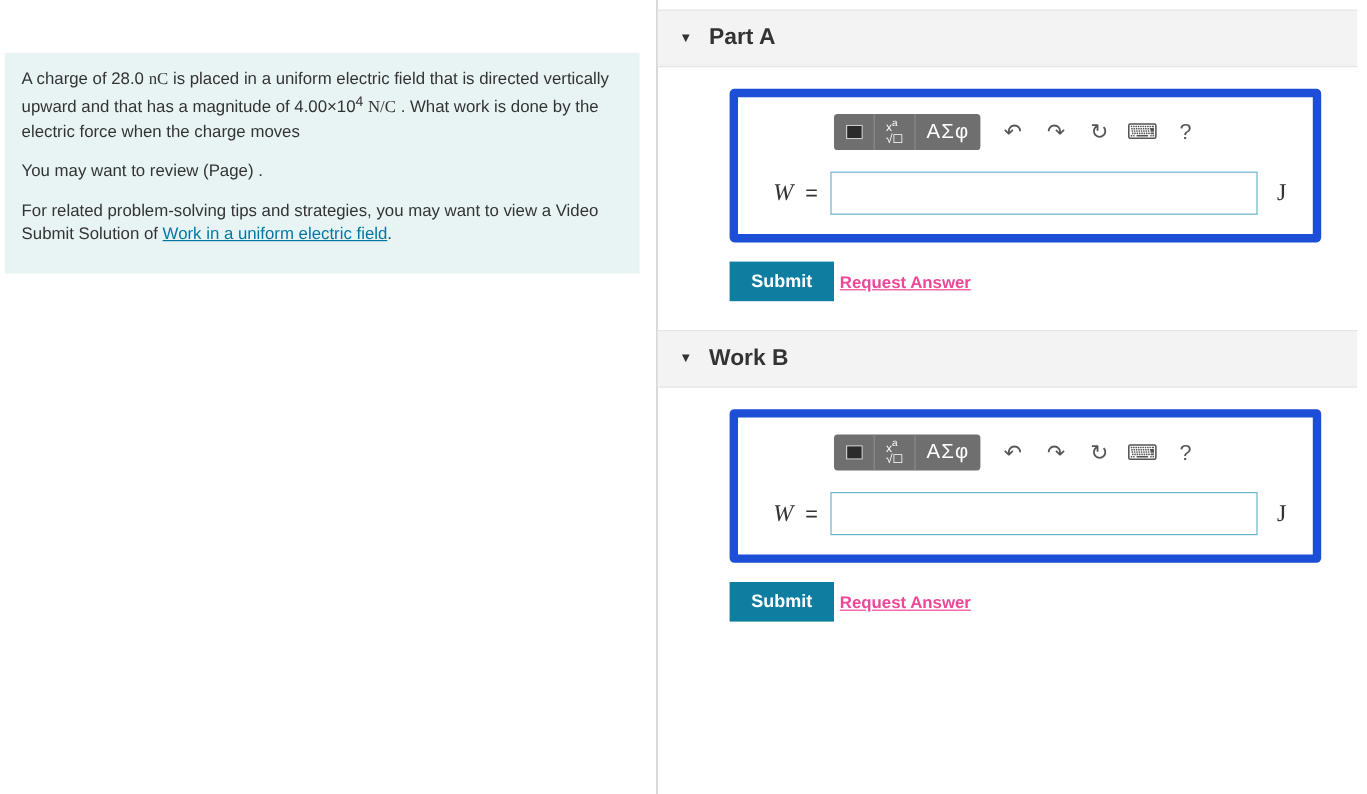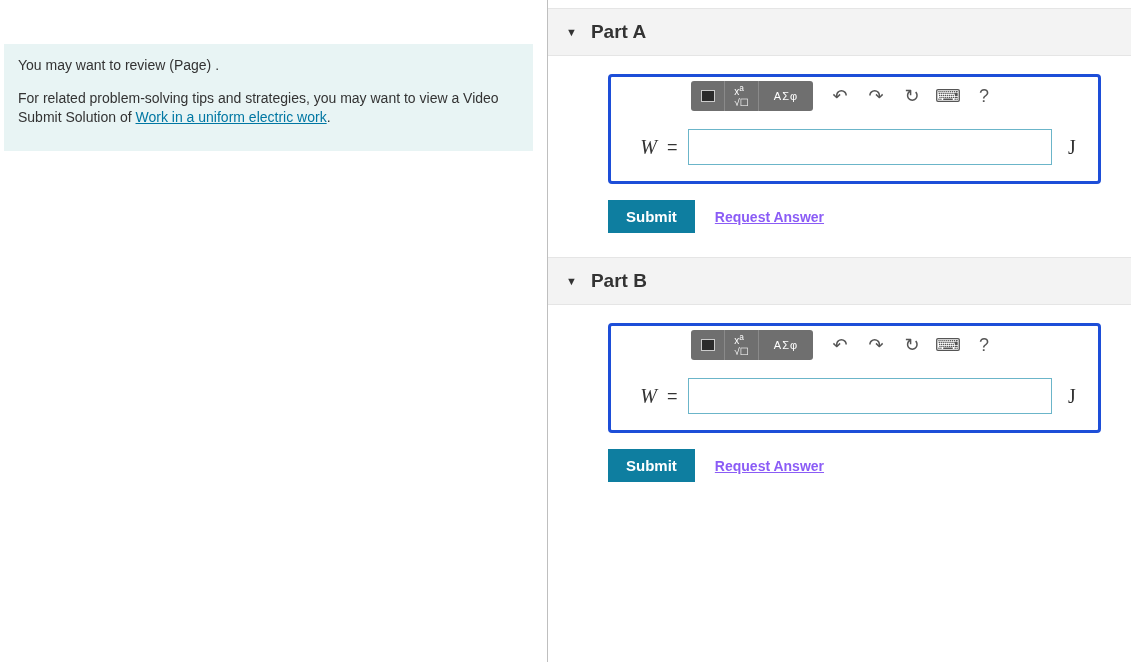--- a/index.html
+++ b/index.html
@@ -43,23 +43,23 @@
     gap: 14px;
     margin-top: 8px;
   }
   .part-header .tri { font-size: 11px; color: #333; }
   .part-header .title { font-weight: bold; font-size: 19px; }
 
   .part-body { padding: 18px 30px 16px 60px; }
   .prompt-line { margin: 6px 0 18px 0; font-size: 15px; }
 
   .answer-box {
-    border: 3px solid #1d4ed8;
+    border: 7px solid #1d4ed8;
     border-radius: 4px;
-    padding: 4px 16px 16px 16px;
+    padding: 14px 16px 16px 16px;
   }
   .toolbar {
     display: flex;
     align-items: center;
     gap: 6px;
     margin-left: 64px;
     margin-bottom: 18px;
   }
   .tool-group {
     display: flex;
@@ -71,21 +71,21 @@
     width: 34px;
     height: 30px;
     display: flex;
     align-items: center;
     justify-content: center;
     color: #fff;
     font-size: 13px;
     border-right: 1px solid #8a8a8a;
     cursor: pointer;
   }
-  .tool-btn.wide { width: 54px; font-size: 11px; letter-spacing: 1px; }
+  .tool-btn.wide { width: 54px; font-size: 17px; letter-spacing: 1px; }
   .tool-btn:last-child { border-right: none; }
   .tool-btn.rect::before {
     content:""; display:inline-block; width:12px; height:10px; background:#2b2b2b; border:1px solid #ccc;
   }
   .tool-btn.frac { font-size:10px; line-height:1; }
   .plain-icon {
     width: 30px;
     height: 30px;
     display: flex;
     align-items: center;
@@ -119,49 +119,50 @@
   .unit-label {
     font-family: "Times New Roman", serif;
     font-size: 20px;
     width: 20px;
     text-align: center;
   }
 
   .action-row {
     display: flex;
     align-items: center;
-    gap: 20px;
+    gap: 5px;
     margin-top: 16px;
   }
   .submit-btn {
     background: #0e7ea0;
     color: #fff;
     border: none;
     padding: 8px 18px;
     font-size: 15px;
     font-weight: bold;
     cursor: pointer;
   }
   .req-link {
-    color: #8b5cf6;
+    color: #ec4899;
     font-weight: bold;
     text-decoration: underline;
     font-size: 14px;
   }
   .serif { font-family: "Times New Roman", serif; }
 </style>
 </head>
 <body>
 
 <div class="page">
   <div class="left-col">
     <div class="problem-box">
+      <p>A charge of 28.0 <span class="serif">nC</span> is placed in a uniform electric field that is directed vertically upward and that has a magnitude of 4.00×10<sup>4</sup> <span class="serif">N/C</span> . What work is done by the electric force when the charge moves</p>
       <p>You may want to review (Page) .</p>
       <p>
-        <span>For related problem-solving tips and strategies, you may want to view a Video Submit Solution of </span><a href="#">Work in a uniform electric work</a><span>.</span>
+        <span>For related problem-solving tips and strategies, you may want to view a Video Submit Solution of </span><a href="#">Work in a uniform electric field</a><span>.</span>
       </p>
     </div>
   </div>
 
   <div class="right-col">
 
     <div class="part-header">
       <span class="tri">▼</span>
       <span class="title">Part A</span>
     </div>
@@ -189,21 +190,21 @@
         </div>
       </div>
       <div class="action-row">
         <button class="submit-btn">Submit</button>
         <a href="#" class="req-link">Request Answer</a>
       </div>
     </div>
 
     <div class="part-header">
       <span class="tri">▼</span>
-      <span class="title">Part B</span>
+      <span class="title">Work B</span>
     </div>
     <div class="part-body">
       <div class="answer-box">
         <div class="toolbar">
           <div class="tool-group">
             <div class="tool-btn rect"></div>
             <div class="tool-btn frac">
                 <span>x<sup>a</sup><br>√☐</span>
               </div>
             <div class="tool-btn wide">ΑΣφ</div>

